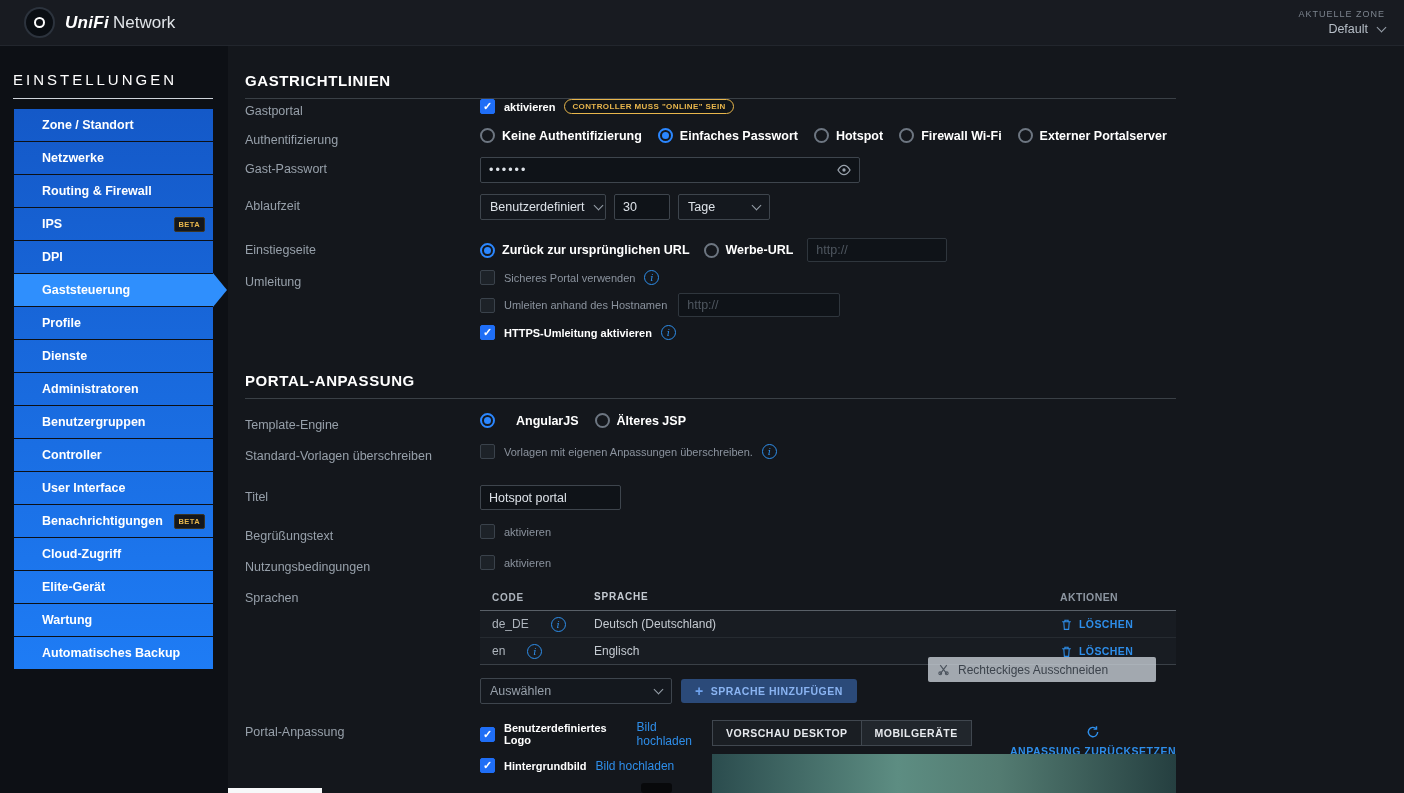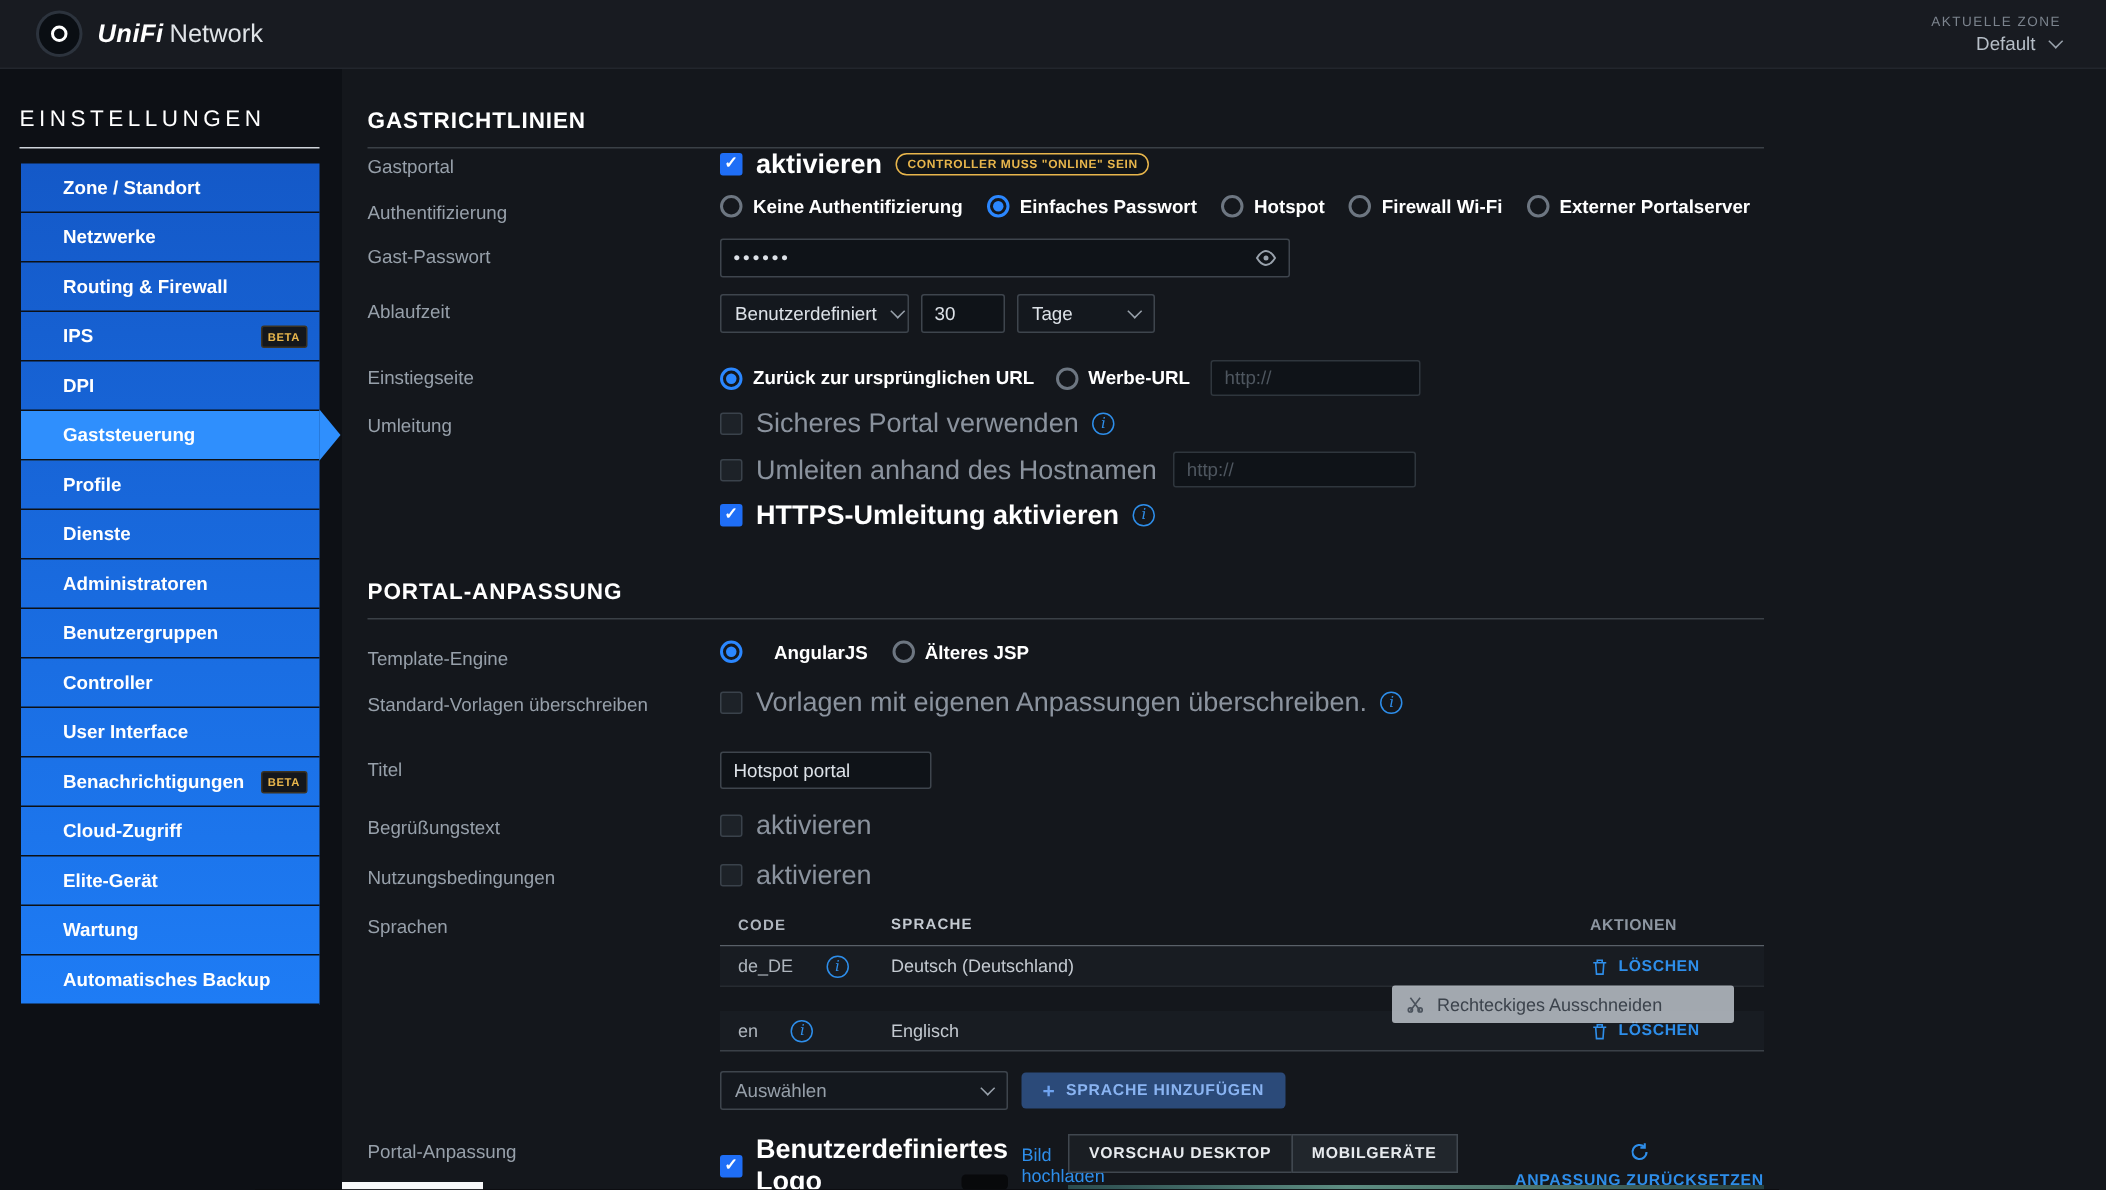--- a/index.html
+++ b/index.html
@@ -1,21 +1,21 @@
 <!DOCTYPE html>
 <html><head>
 <meta charset="utf-8">
 <style>
   * { margin:0; padding:0; box-sizing:border-box; }
   body { font-family:"Liberation Sans", sans-serif; background:#000; }
   .screen { position:relative; width:1404px; height:793px; overflow:hidden; background:#14171c; }
 
   
   .topbar { height:46px; background:#181b21; border-bottom:1px solid #22262d;
-            display:flex; align-items:center; justify-content:space-between; padding:0 30px 0 26px; }
+            display:flex; align-items:center; justify-content:space-between; padding:0 19px 0 26px; }
   .brand { display:flex; align-items:center; gap:12px; }
   .logo-mark { width:27px; height:27px; border-radius:50%; background:#0a0e13;
                box-shadow:0 0 0 2px #2c333d; display:flex; align-items:center; justify-content:center; }
   .logo-ring { width:11px; height:11px; border:2.5px solid #fff; border-radius:50%; }
   .brand-primary { font-size:17px; font-weight:bold; font-style:italic; color:#fff; letter-spacing:0.3px; }
   .brand-secondary { font-size:17px; color:#dfe3e7; margin-left:4px; }
   .zone { display:flex; flex-direction:column; align-items:flex-end; gap:3px; }
   .zone-label { font-size:9px; letter-spacing:1px; color:#7c848e; }
   .zone-value { font-size:12.5px; color:#b7bfc8; display:flex; align-items:center; cursor:pointer; }
   .chev { width:7px; height:7px; border-right:1.6px solid #98a1ab; border-bottom:1.6px solid #98a1ab;
@@ -44,21 +44,21 @@
   .row-label { width:235px; flex:none; color:#97a0aa; font-size:12.5px; padding-top:5px; }
   .row-ctrl { flex:1; }
   .hline { display:flex; align-items:center; gap:9px; }
 
   
   .cb { width:15px; height:15px; border-radius:2px; background:#1d2228; border:1px solid #474f59;
         display:inline-flex; align-items:center; justify-content:center; flex:none; cursor:pointer; }
   .cb.dim { border-color:#3a424b; }
   .cb.checked { background:#1f6ef6; border-color:#1f6ef6; }
   .cb.checked::after { content:"\2713"; color:#fff; font-size:11px; font-weight:bold; line-height:1; }
-  .cb-label { font-size:18px; font-weight:bold; color:#fff; }
+  .cb-label { font-size:11px; font-weight:bold; color:#fff; }
   .cb-label.dim { color:#8b939e; font-weight:normal; }
   .radio { width:15px; height:15px; border-radius:50%; border:2px solid #6d7681; background:transparent;
            display:inline-flex; align-items:center; justify-content:center; flex:none; cursor:pointer; }
   .radio.selected { border-color:#2b87ff; }
   .radio.selected::after { content:""; width:7px; height:7px; border-radius:50%; background:#2b87ff; }
   .radio-label { font-size:12.5px; font-weight:bold; color:#fff; }
   .info { width:15px; height:15px; border-radius:50%; border:1px solid #2e8eea; color:#2e8eea;
           display:inline-flex; align-items:center; justify-content:center; font-size:10px; font-style:italic;
           font-family:"DejaVu Serif", serif; cursor:pointer; flex:none; }
   .info::after { content:"i"; }
@@ -76,21 +76,21 @@
   .link { color:#2e8eea; font-size:12px; cursor:pointer; }
   .pw-wrap { position:relative; width:380px; }
   .pw-wrap input { width:100%; height:26px; padding-right:32px; letter-spacing:2px; }
   .eye { position:absolute; right:8px; top:5px; cursor:pointer; }
 
   
   .lang-table { width:696px; font-size:12px; }
   .lt-head { display:flex; color:#8d96a1; font-size:10px; font-weight:bold; letter-spacing:0.8px; padding:5px 0 7px; }
   .lt-body { border-top:1px solid #596068; }
   .lt-row { display:flex; align-items:center; height:27px; background:#181c22; border-bottom:1px solid #262b31; }
-  .lt-row:last-child { border-bottom:1px solid #3a4047;margin-top:16px; }
+  .lt-row:last-child { border-bottom:1px solid #3a4047; }
   .col-code { width:114px; padding-left:12px; display:flex; align-items:center; gap:22px; color:#aeb5bd; }
   .col-lang { flex:1; color:#c4cad1; }
   .col-act { width:116px; display:flex; align-items:center; gap:6px; color:#2e8eea; font-weight:bold;
              font-size:10.5px; letter-spacing:0.4px; cursor:pointer; }
   .lang-add-row { display:flex; align-items:center; gap:9px; margin-top:13px; }
   .btn-add { display:inline-flex; align-items:center; gap:7px; background:#2b4a79; color:#8ab4f2; font-size:10.5px;
              font-weight:bold; letter-spacing:0.5px; height:24px; padding:0 14px; border-radius:3px; cursor:pointer; }
   .plus { color:#6fa3ef; font-size:14px; font-weight:bold; line-height:1; }
 
   

